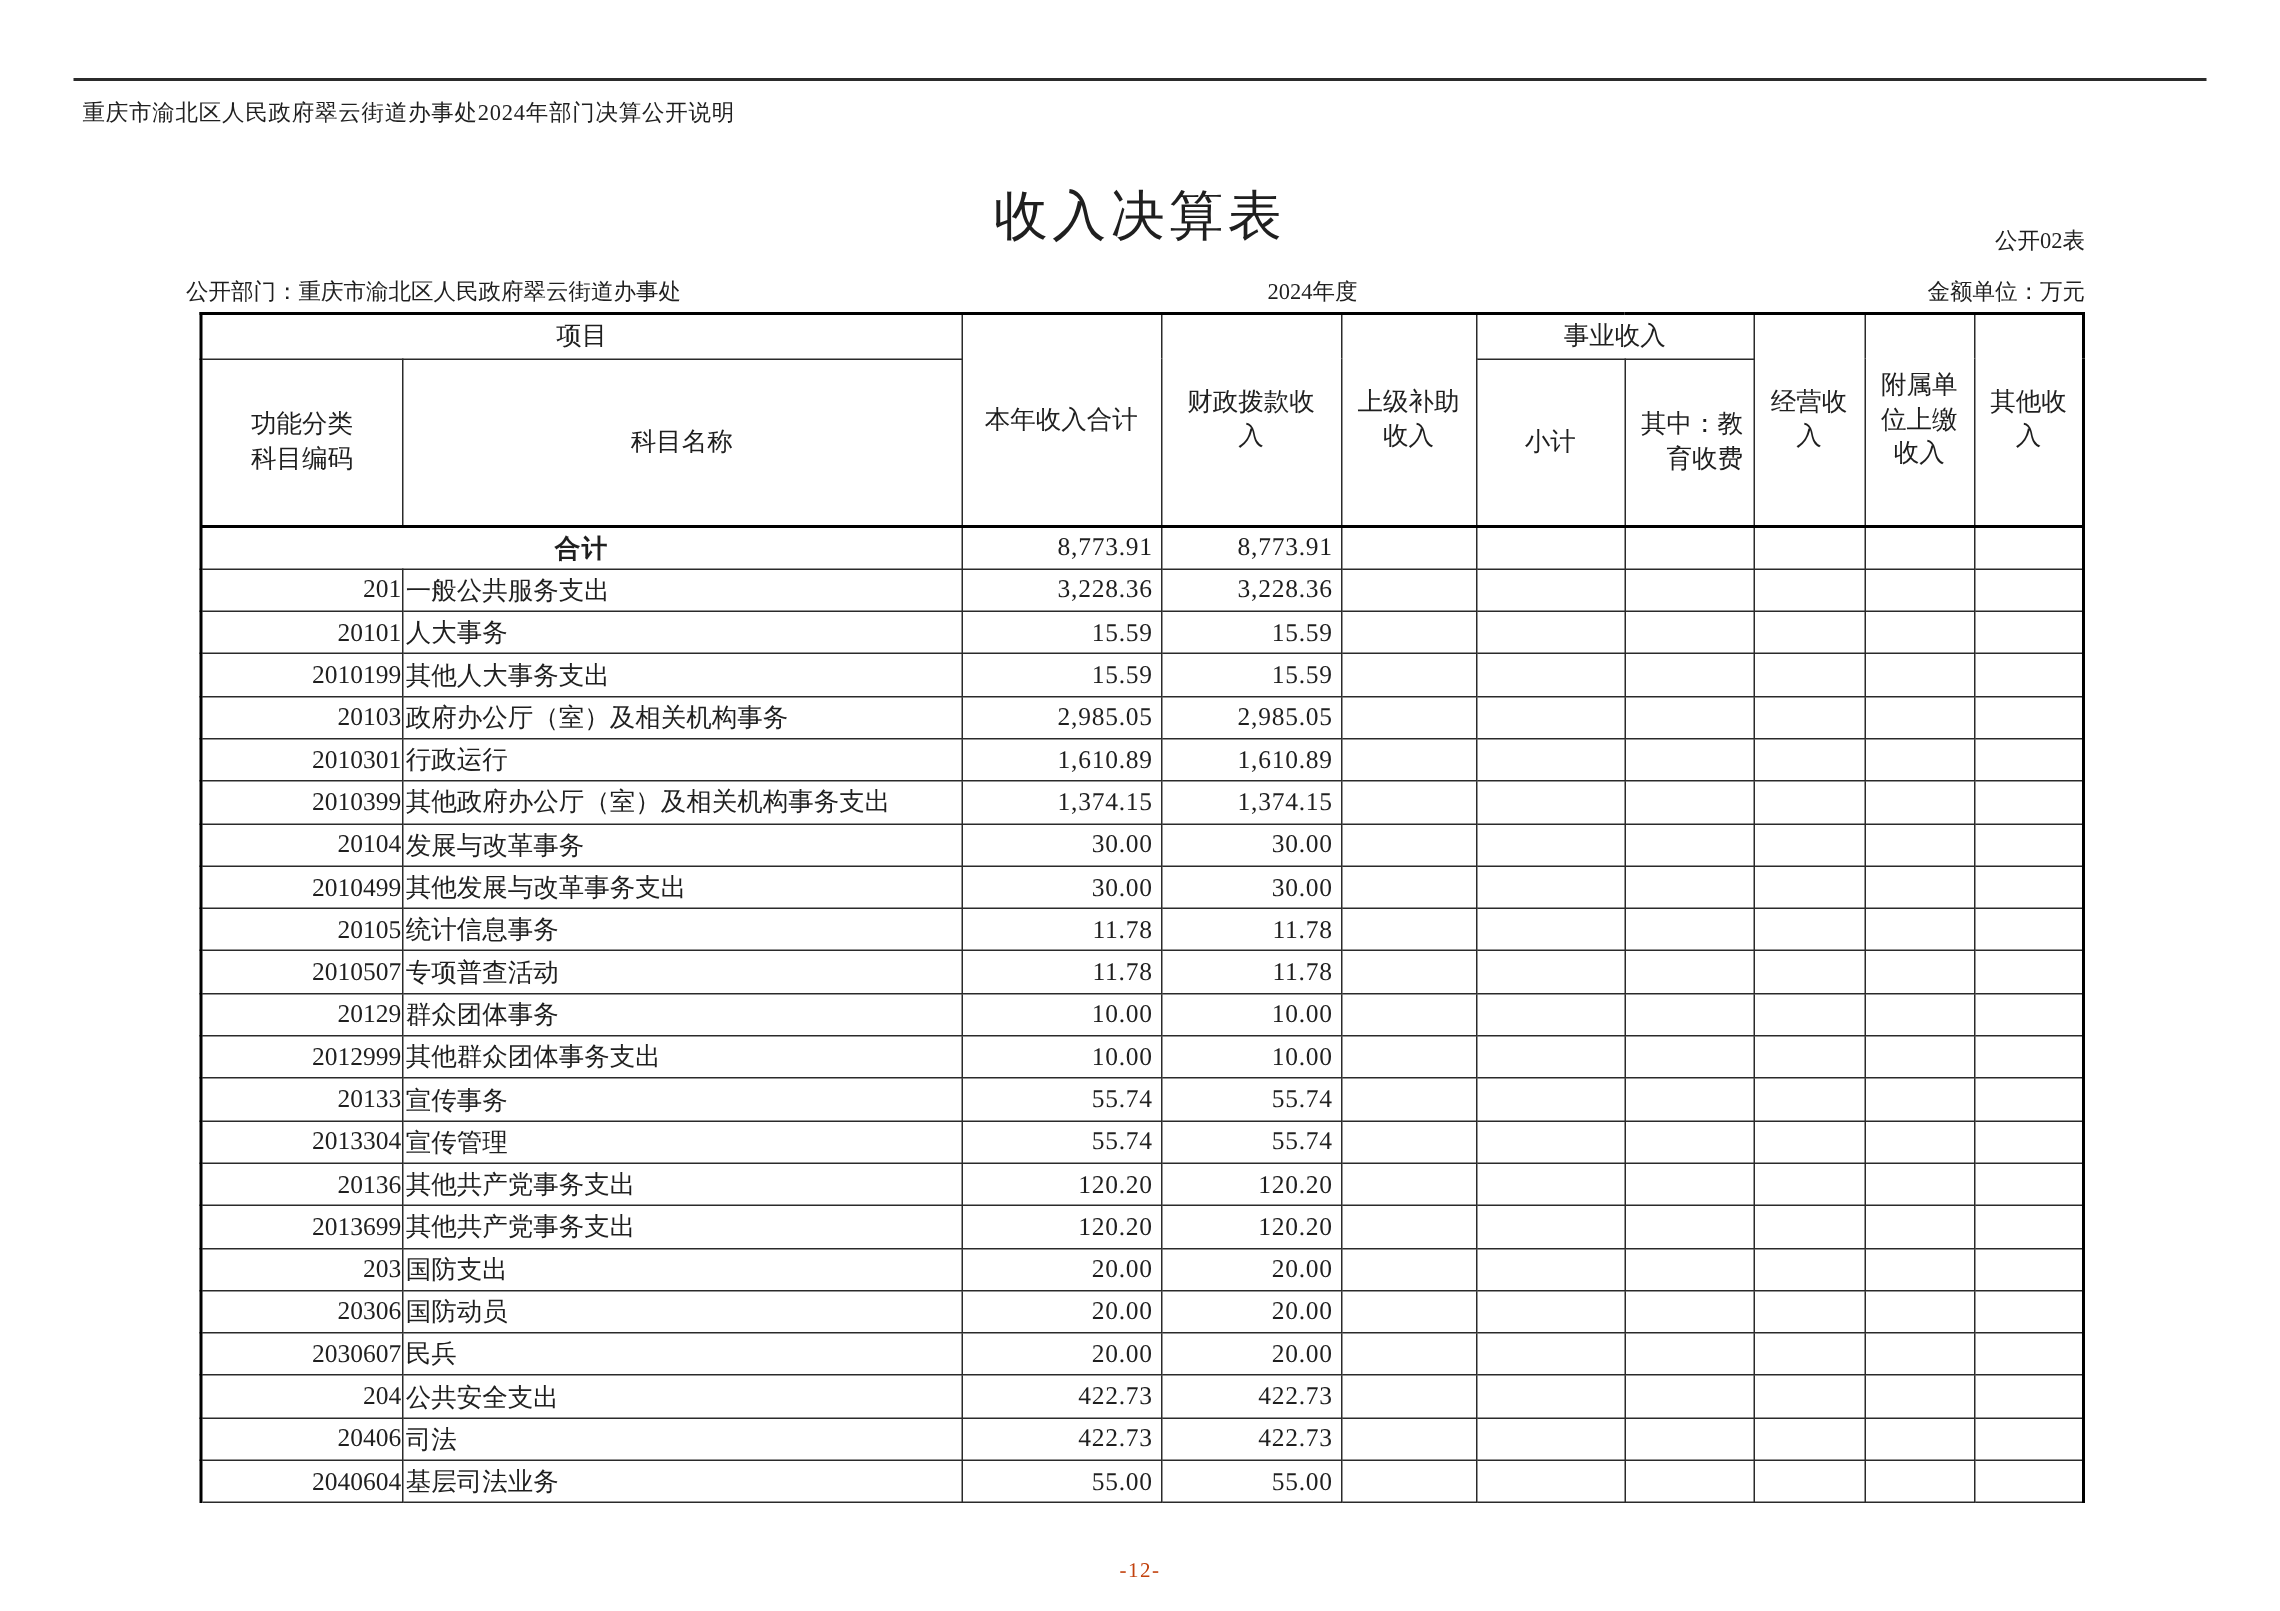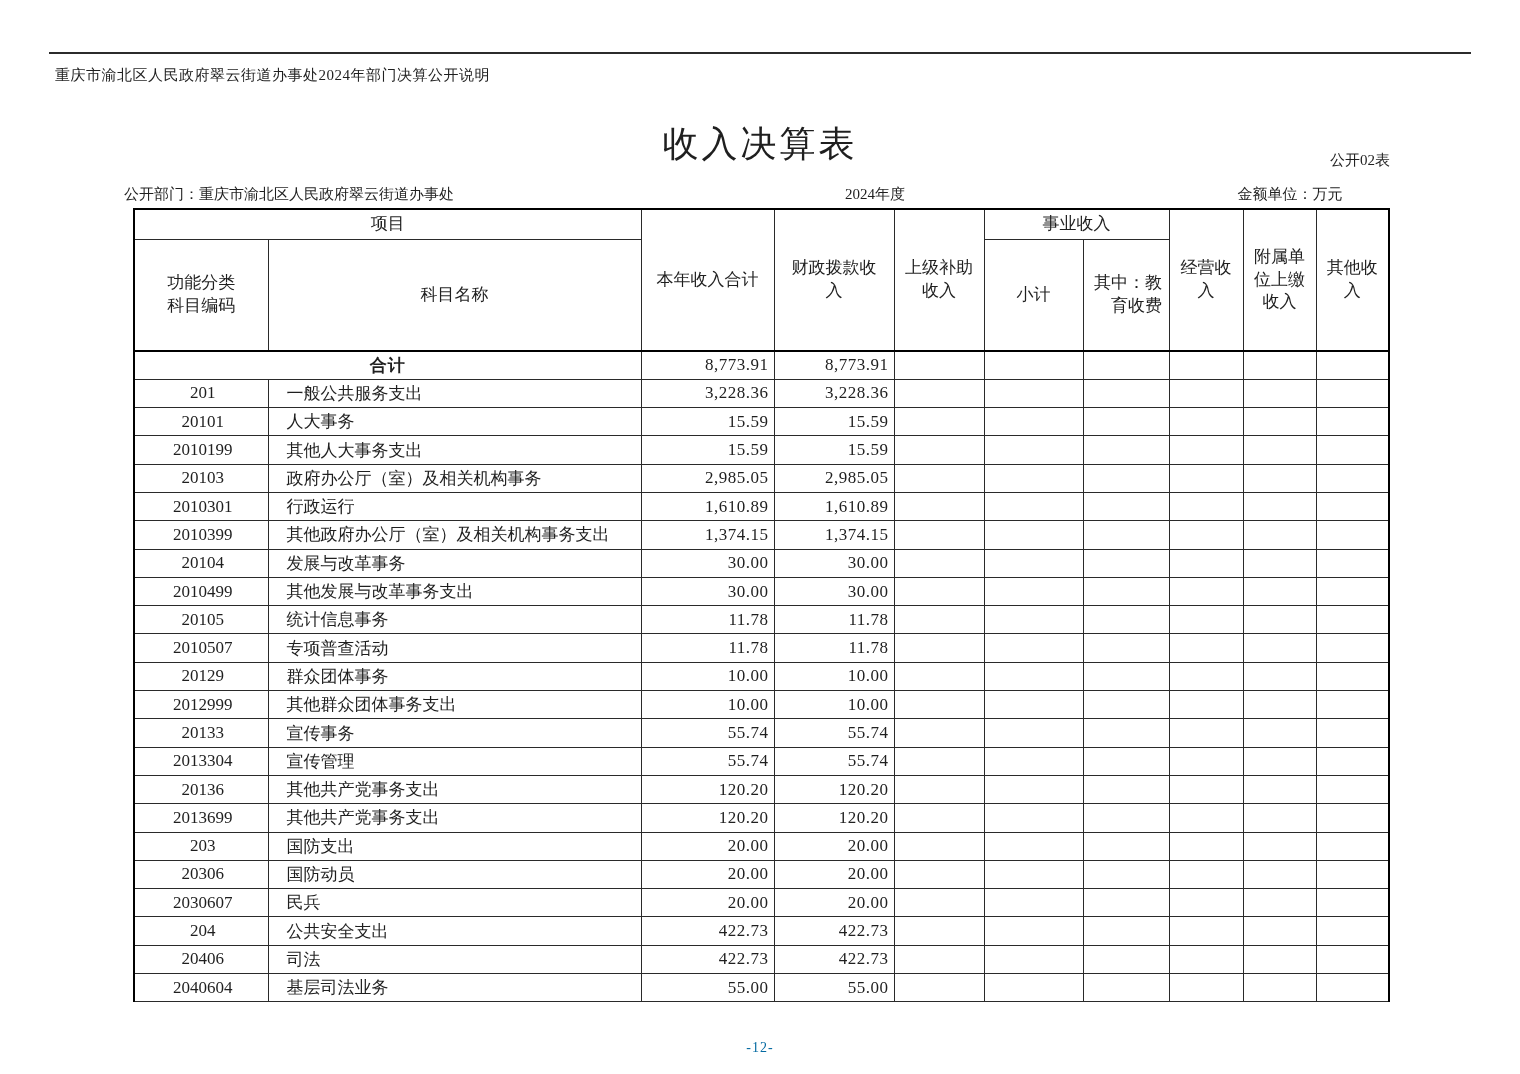--- a/index.html
+++ b/index.html
@@ -21,21 +21,21 @@
   .doc-title {
     position:absolute; left:0; top:120px; width:1520px;
     text-align:center; font-size:36px; letter-spacing:3px;
   }
   .table-code {
     position:absolute; left:1190px; top:151px; width:200px;
     text-align:right; font-size:15px;
   }
   .meta-dept { position:absolute; left:124px; top:185px; font-size:15px; white-space:nowrap; }
   .meta-year { position:absolute; left:845px; top:185px; font-size:15px; white-space:nowrap; }
-  .meta-unit { position:absolute; left:1190px; top:185px; width:200px; text-align:center; font-size:15px; white-space:nowrap; }
+  .meta-unit { position:absolute; left:1190px; top:185px; width:200px; text-align:right; font-size:15px; white-space:nowrap; }
 
   table.income {
     position:absolute; left:133px; top:208px; width:1255px;
     border-collapse:collapse; table-layout:fixed;
     font-size:17px;
   }
   table.income { border:2px solid #000; border-bottom:1px solid #9a9a9a; }
   table.income th, table.income td {
     border:1px solid #2a2a2a;
     overflow:hidden; white-space:nowrap;
@@ -44,28 +44,28 @@
     font-weight:normal; text-align:center; vertical-align:middle;
     line-height:1.3; white-space:normal;
   }
   table.income thead tr.h1 th { height:30px; }
   table.income thead tr.h2 th { height:112px; }
   table.income thead { border-bottom:2px solid #000; }
   .hw { display:inline-block; vertical-align:middle; line-height:1.35; }
   .w92 { max-width:92px; } .w72 { max-width:72px; } .w58 { max-width:58px; } .w70 { max-width:72px;text-align:right; }
 
   table.income tbody td { height:28.3px; vertical-align:middle; }
-  td.code  { text-align:center; padding-left:3px; }
-  td.name  { text-align:left; padding-left:18px; }
+  td.code  { text-align:right; padding-left:3px; }
+  td.name  { text-align:left; padding-left:2px; }
   td.num   { text-align:right; padding-right:5px; letter-spacing:0.5px; }
   td.label-cell { text-align:center; font-weight:bold; letter-spacing:1px; }
 
   .page-number {
     position:absolute; left:0; top:1040px; width:1520px;
-    text-align:center; font-size:14px; color:#0369a1; letter-spacing:1px;
+    text-align:center; font-size:14px; color:#c2410c; letter-spacing:1px;
   }
 </style>
 </head>
 <body>
 
 <div class="doc-header">重庆市渝北区人民政府翠云街道办事处2024年部门决算公开说明</div>
 <div class="doc-header-rule"></div>
 
 <div class="doc-title">收入决算表</div>
 <div class="table-code">公开02表</div>

